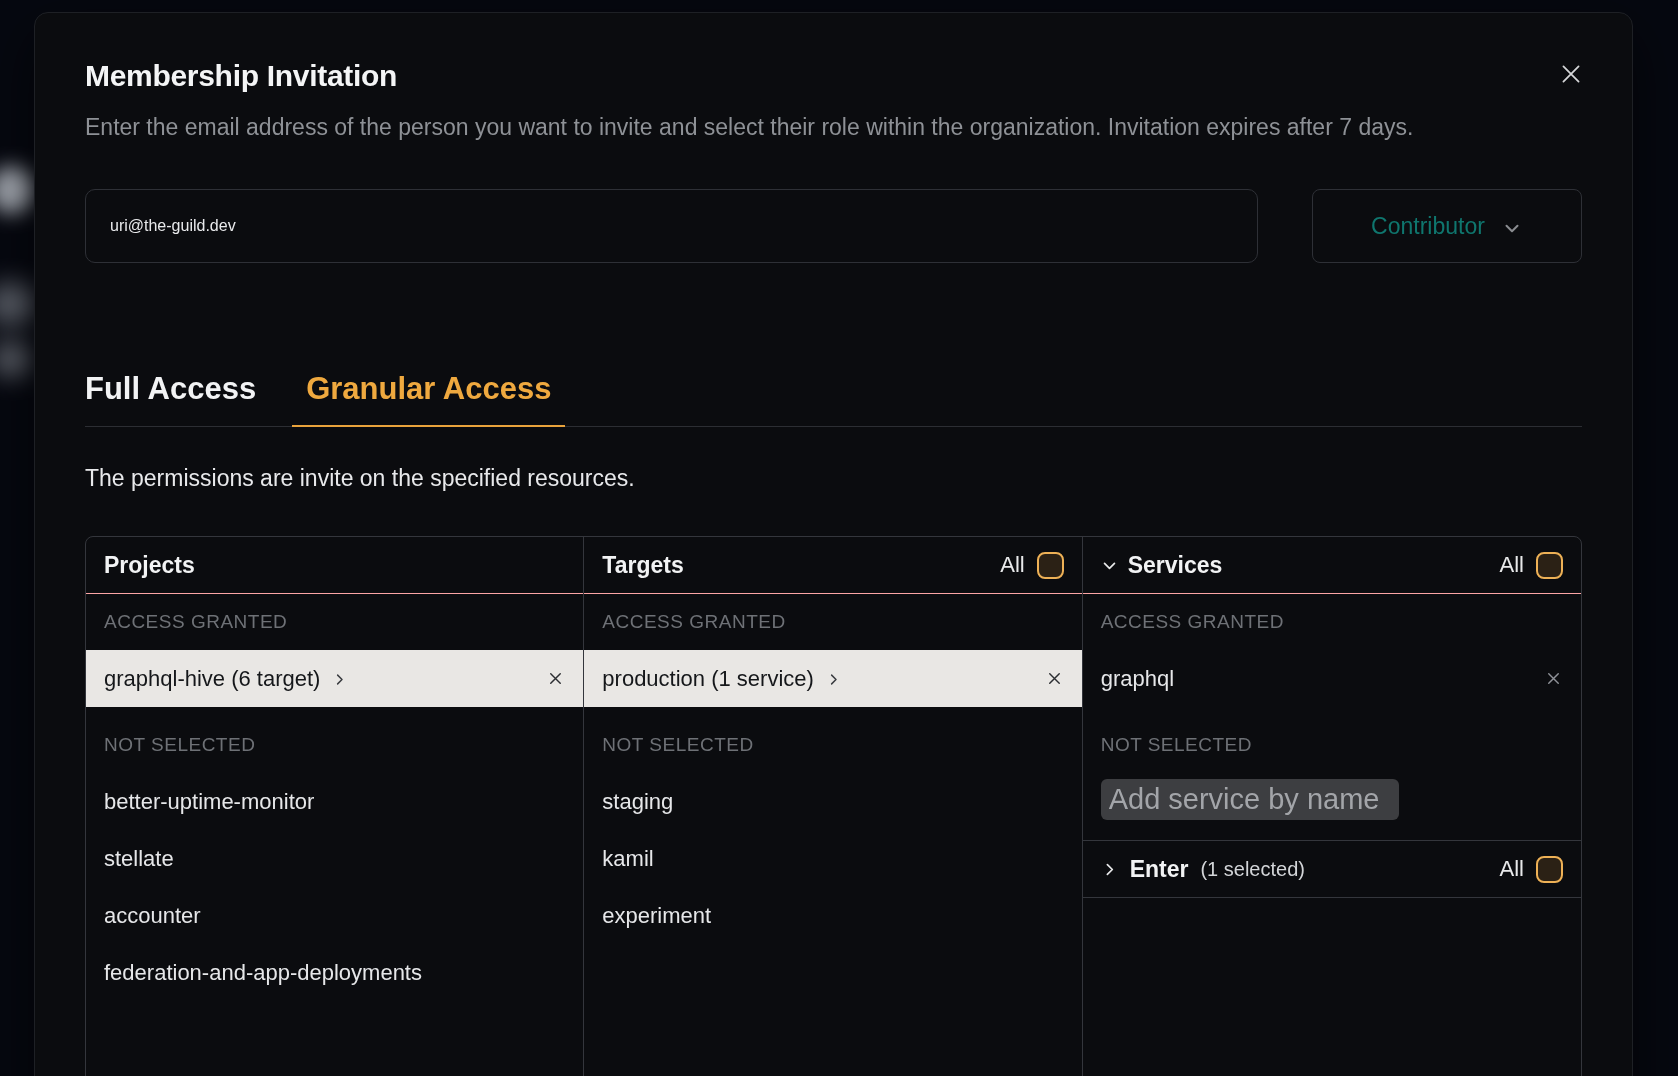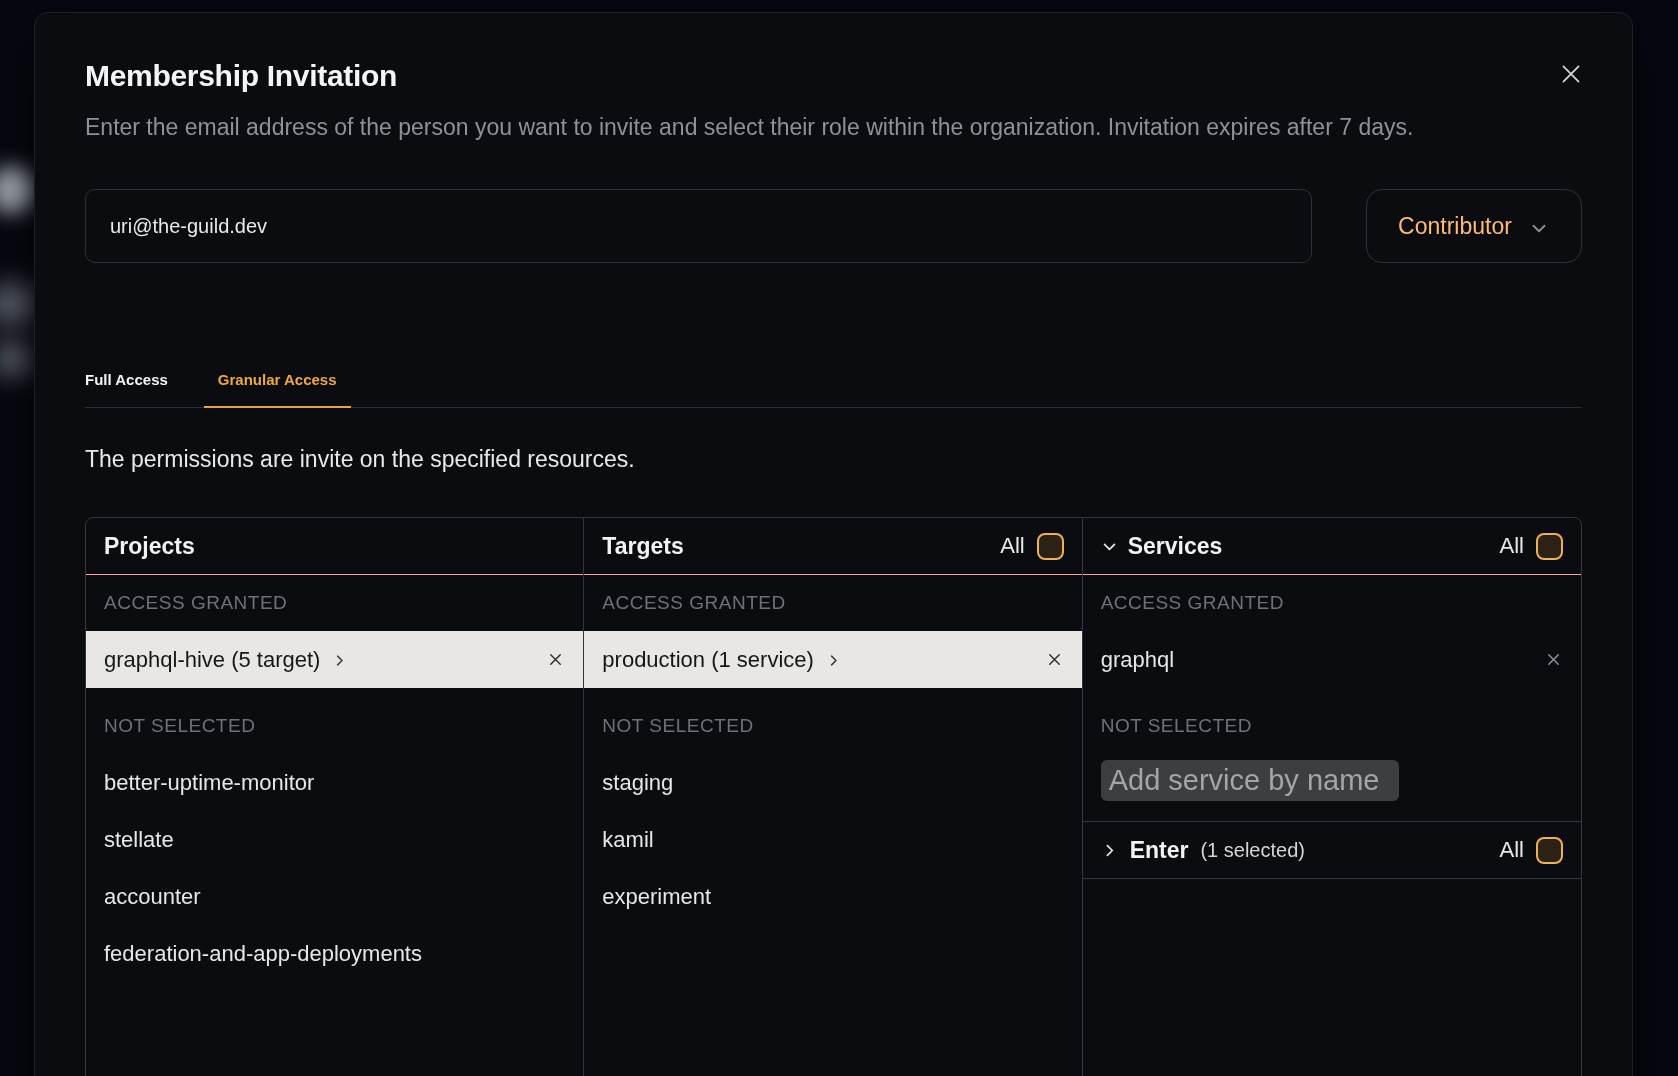--- a/index.html
+++ b/index.html
@@ -37,36 +37,36 @@
   }
   .modal-desc {
     font-size:23px; line-height:36px; color:#8e9196;
     margin-bottom:44px;
   }
   .form-row { display:flex; gap:54px; margin-bottom:100px; }
   .email-input {
     flex:1; height:74px;
     background:transparent;
     border:1px solid #2e3036; border-radius:10px;
-    color:#e9eaec; font-size:20px; font-family:inherit;
+    color:#e9eaec; font-size:16px; font-family:inherit;
     padding:0 24px; outline:none;
   }
   .role-select {
-    width:216px; height:74px;
+    width:270px; height:74px;
     background:transparent;
-    border:1px solid #2e3036; border-radius:16px;
-    color:#fdba74; font-size:23px; font-family:inherit;
+    border:1px solid #2e3036; border-radius:8px;
+    color:#0f766e; font-size:23px; font-family:inherit;
     display:flex; align-items:center; justify-content:center; gap:16px;
     cursor:pointer;
   }
   .role-select .chev { color:#8a8c90; margin-top:3px; }
 
   .tabs { display:flex; gap:22px; border-bottom:1px solid #2c2e33; }
   .tab {
-    font-size:15px; font-weight:700; color:#f2f3f4;
+    font-size:31px; font-weight:700; color:#f2f3f4;
     padding:8px 14px 18px; cursor:pointer;
     border-bottom:2px solid transparent; margin-bottom:-1px;
   }
   .tab.first { padding-left:0; }
   .tab.active { color:#efa93f; border-bottom-color:#e9a33c; }
 
   .perm-note { font-size:23px; color:#e8e9eb; margin:38px 0 44px; }
 
   .perm-table {
     border:1px solid #34363c; border-radius:8px;
@@ -160,21 +160,21 @@
   <p class="perm-note">The permissions are invite on the specified resources.</p>
 
   <div class="perm-table">
 
     <div class="col">
       <div class="col-header">
         <span class="col-title">Projects</span>
       </div>
       <div class="section-label">ACCESS GRANTED</div>
       <div class="row selected">
-        <span>graphql-hive (5 target)</span>
+        <span>graphql-hive (6 target)</span>
         <span class="chev-r">
           <svg width="15" height="15" viewBox="0 0 24 24" fill="none" stroke="currentColor" stroke-width="2.4" stroke-linecap="round" stroke-linejoin="round">
               <path d="M9 5 L16 12 L9 19"></path>
             </svg>
         </span>
         <button class="remove-btn">
           <span>
             <svg width="19" height="19" viewBox="0 0 24 24" fill="none" stroke="currentColor" stroke-width="1.8" stroke-linecap="round">
                 <path d="M6 6 L18 18 M18 6 L6 18"></path>
               </svg>

